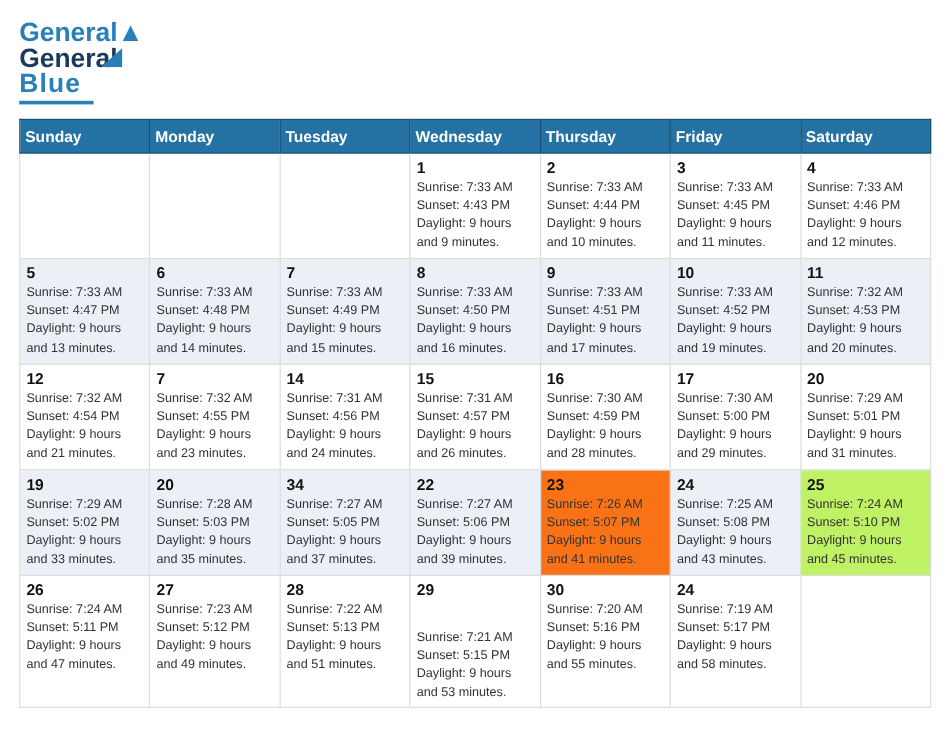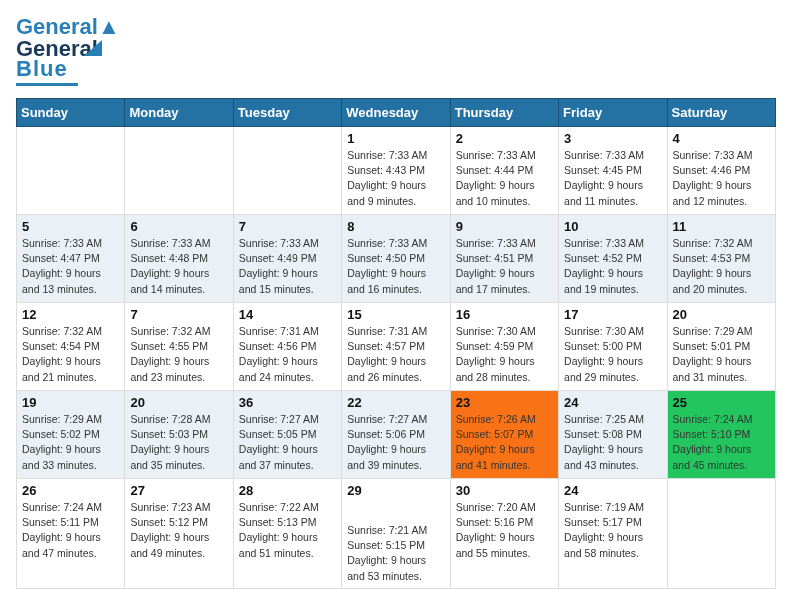--- a/index.html
+++ b/index.html
@@ -272,21 +272,21 @@
 and 33 minutes.</div>
         </td>
         <td style="background: rgb(234, 240, 246);">
           <div class="day-number">20</div>
           <div class="day-info" style="white-space: pre-line;">Sunrise: 7:28 AM
 Sunset: 5:03 PM
 Daylight: 9 hours
 and 35 minutes.</div>
         </td>
         <td style="background: rgb(234, 240, 246);">
-          <div class="day-number">36</div>
+          <div class="day-number">34</div>
           <div class="day-info" style="white-space: pre-line;">Sunrise: 7:27 AM
 Sunset: 5:05 PM
 Daylight: 9 hours
 and 37 minutes.</div>
         </td>
         <td style="background: rgb(234, 240, 246);">
           <div class="day-number">22</div>
           <div class="day-info" style="white-space: pre-line;">Sunrise: 7:27 AM
 Sunset: 5:06 PM
 Daylight: 9 hours
@@ -299,21 +299,21 @@
 Daylight: 9 hours
 and 41 minutes.</div>
         </td>
         <td style="background: rgb(234, 240, 246);">
           <div class="day-number">24</div>
           <div class="day-info" style="white-space: pre-line;">Sunrise: 7:25 AM
 Sunset: 5:08 PM
 Daylight: 9 hours
 and 43 minutes.</div>
         </td>
-        <td style="background: #22c55e;">
+        <td style="background: #bef264;">
           <div class="day-number">25</div>
           <div class="day-info" style="white-space: pre-line;">Sunrise: 7:24 AM
 Sunset: 5:10 PM
 Daylight: 9 hours
 and 45 minutes.</div>
         </td>
       </tr>
       <tr>
         <td>
           <div class="day-number">26</div>

